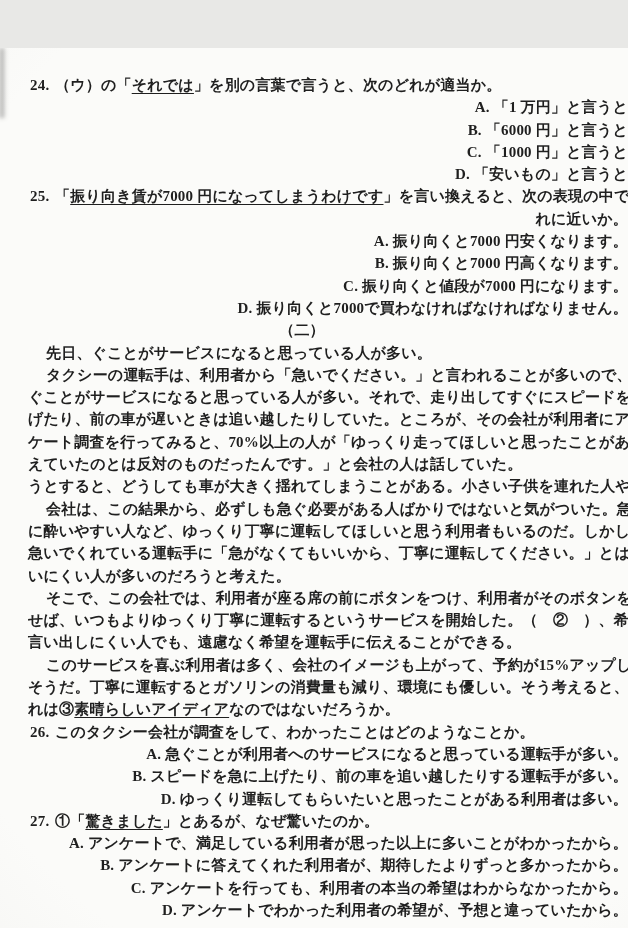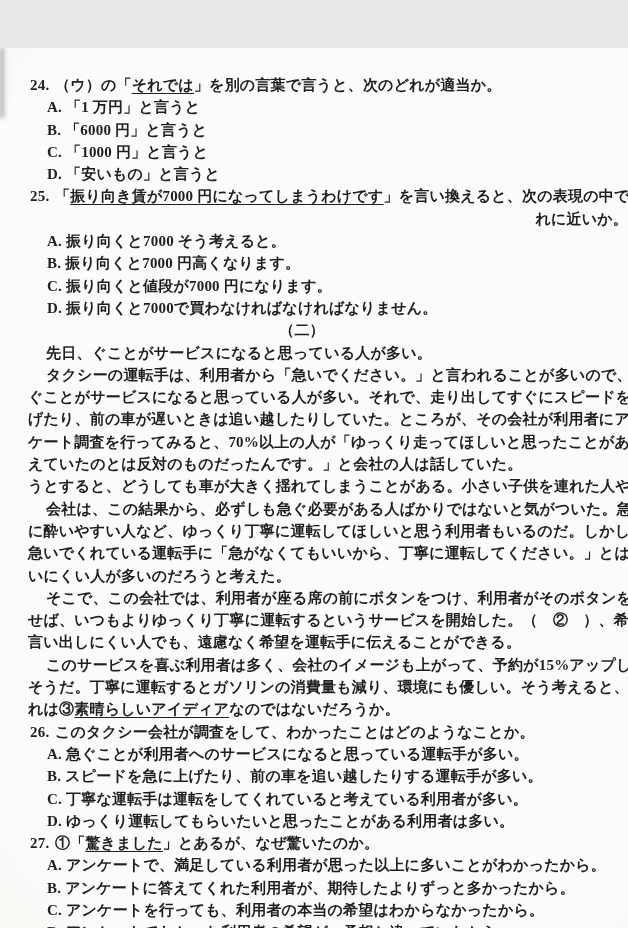--- a/index.html
+++ b/index.html
@@ -16,21 +16,21 @@
     font-size:15px;
     font-weight:600;
     color:#1f1f1f;
     margin-top:48px;
   }
   .doc{filter:blur(0.35px);letter-spacing:.2px;}
   .row{line-height:22.3px;height:22.3px;white-space:nowrap;overflow:hidden;}
   .qtitle{padding-left:30px;}
   .qnum{display:inline-block;min-width:25px;}
   .qwrap{padding-left:48px;text-align:right;}
-  .opt{padding-left:47px;}
+  .opt{padding-left:47px;text-align:right;}
   .olabel{margin-right:4px;}
   .section{text-align:center;padding-right:24px;}
   .pline{padding-left:28px;}
   .pline.indent{padding-left:46px;}
   .u{text-decoration:underline;text-underline-offset:3px;text-decoration-thickness:1.3px;}
   .edge-smudge{position:absolute;left:0;top:0;width:6px;height:70px;
     background:linear-gradient(to right, rgba(35,35,35,.5), rgba(35,35,35,0));
     filter:blur(2px);}
   .speck{position:absolute;left:352px;top:908px;width:3px;height:3px;border-radius:50%;background:#9a9a96;}
 </style>
@@ -42,21 +42,21 @@
   <div class="doc">
 
     <div class="row qtitle"><span class="qnum">24.</span><span>（ウ）の「</span><span class="u">それでは</span><span>」を別の言葉で言うと、次のどれが適当か。</span></div>
     <div class="row opt"><span class="olabel">A.</span><span>「1 万円」と言うと</span></div>
     <div class="row opt"><span class="olabel">B.</span><span>「6000 円」と言うと</span></div>
     <div class="row opt"><span class="olabel">C.</span><span>「1000 円」と言うと</span></div>
     <div class="row opt"><span class="olabel">D.</span><span>「安いもの」と言うと</span></div>
 
     <div class="row qtitle"><span class="qnum">25.</span><span>「</span><span class="u">振り向き賃が7000 円になってしまうわけです</span><span>」を言い換えると、次の表現の中で、</span></div>
     <div class="row qwrap"><span>れに近いか。</span></div>
-    <div class="row opt"><span class="olabel">A.</span><span>振り向くと7000 そう考えると。</span></div>
+    <div class="row opt"><span class="olabel">A.</span><span>振り向くと7000 円安くなります。</span></div>
     <div class="row opt"><span class="olabel">B.</span><span>振り向くと7000 円高くなります。</span></div>
     <div class="row opt"><span class="olabel">C.</span><span>振り向くと値段が7000 円になります。</span></div>
     <div class="row opt"><span class="olabel">D.</span><span>振り向くと7000で買わなければなければなりません。</span></div>
 
     <div class="row section">（二）</div>
 
     <div class="row pline indent"><span>先日、ぐことがサービスになると思っている人が多い。</span><span class="u"></span><span></span></div>
     <div class="row pline indent"><span>タクシーの運転手は、利用者から「急いでください。」と言われることが多いので、</span><span class="u"></span><span></span></div>
     <div class="row pline"><span>ぐことがサービスになると思っている人が多い。それで、走り出してすぐにスピードを</span><span class="u"></span><span></span></div>
     <div class="row pline"><span>げたり、前の車が遅いときは追い越したりしていた。ところが、その会社が利用者にア</span><span class="u"></span><span></span></div>
@@ -70,21 +70,20 @@
     <div class="row pline indent"><span>そこで、この会社では、利用者が座る席の前にボタンをつけ、利用者がそのボタンを</span><span class="u"></span><span></span></div>
     <div class="row pline"><span>せば、いつもよりゆっくり丁寧に運転するというサービスを開始した。（　②　）、希望</span><span class="u"></span><span></span></div>
     <div class="row pline"><span>言い出しにくい人でも、遠慮なく希望を運転手に伝えることができる。</span><span class="u"></span><span></span></div>
     <div class="row pline indent"><span>このサービスを喜ぶ利用者は多く、会社のイメージも上がって、予約が15%アップし</span><span class="u"></span><span></span></div>
     <div class="row pline"><span>そうだ。丁寧に運転するとガソリンの消費量も減り、環境にも優しい。そう考えると、</span><span class="u"></span><span></span></div>
     <div class="row pline"><span>れは③</span><span class="u">素晴らしいアイディア</span><span>なのではないだろうか。</span></div>
 
     <div class="row qtitle"><span class="qnum">26.</span><span>このタクシー会社が調査をして、わかったことはどのようなことか。</span></div>
     <div class="row opt"><span class="olabel">A.</span><span>急ぐことが利用者へのサービスになると思っている運転手が多い。</span></div>
     <div class="row opt"><span class="olabel">B.</span><span>スピードを急に上げたり、前の車を追い越したりする運転手が多い。</span></div>
-    <div class="row opt"><span class="olabel">C.</span><span>丁寧な運転手は運転をしてくれていると考えている利用者が多い。</span></div>
     <div class="row opt"><span class="olabel">D.</span><span>ゆっくり運転してもらいたいと思ったことがある利用者は多い。</span></div>
 
     <div class="row qtitle"><span class="qnum">27.</span><span>①「</span><span class="u">驚きました</span><span>」とあるが、なぜ驚いたのか。</span></div>
     <div class="row opt"><span class="olabel">A.</span><span>アンケートで、満足している利用者が思った以上に多いことがわかったから。</span></div>
     <div class="row opt"><span class="olabel">B.</span><span>アンケートに答えてくれた利用者が、期待したよりずっと多かったから。</span></div>
     <div class="row opt"><span class="olabel">C.</span><span>アンケートを行っても、利用者の本当の希望はわからなかったから。</span></div>
     <div class="row opt"><span class="olabel">D.</span><span>アンケートでわかった利用者の希望が、予想と違っていたから。</span></div>
 
   </div>
   <div class="speck"></div>

